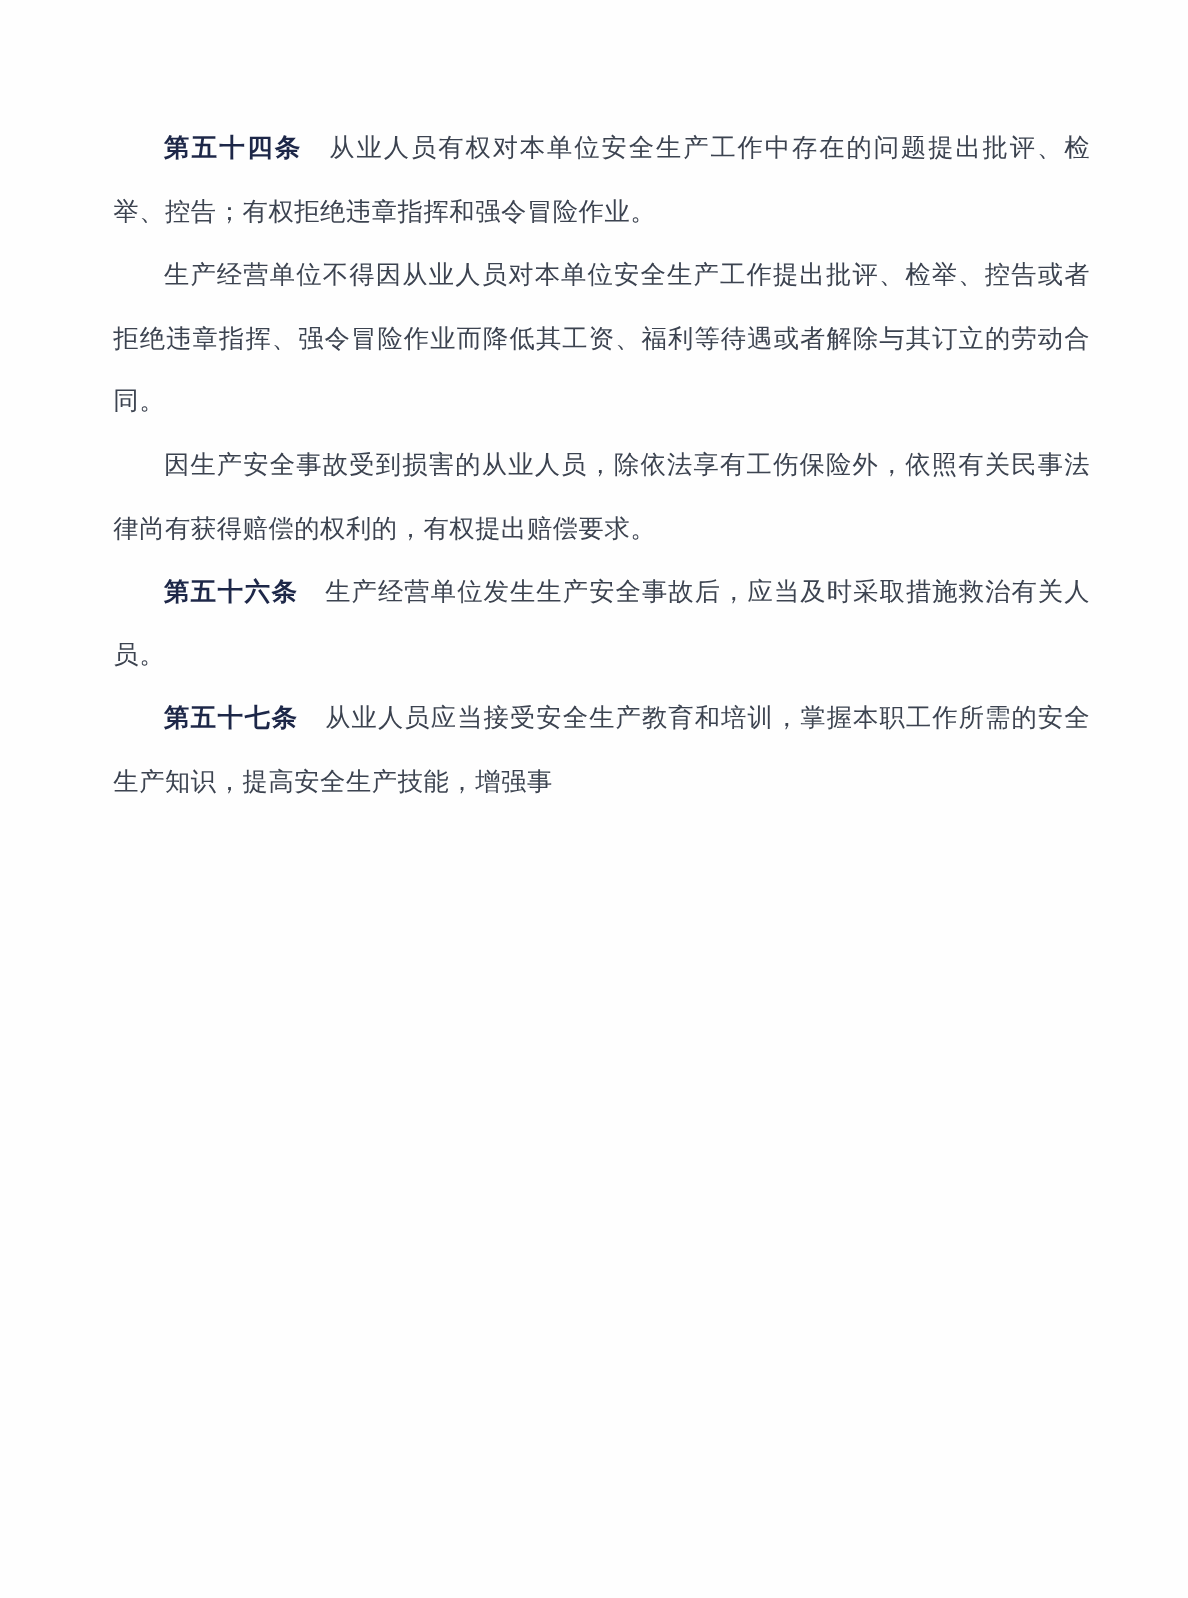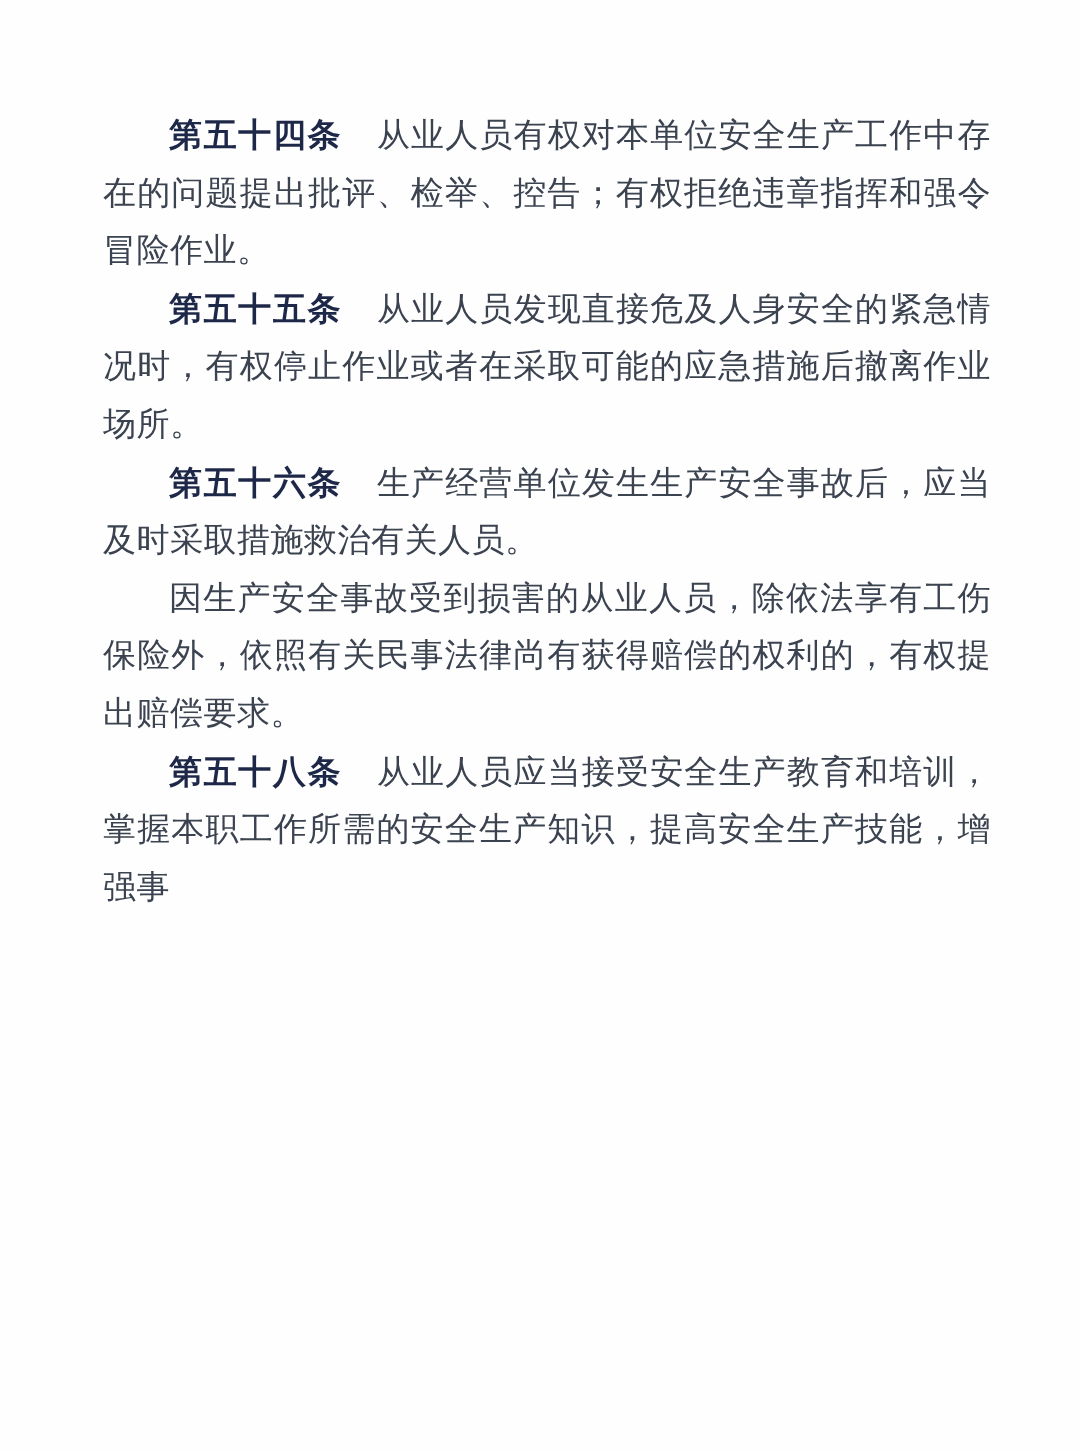--- a/index.html
+++ b/index.html
@@ -12,21 +12,21 @@
     width: 1080px;
     height: 1453px;
     background: #fefefe;
     overflow: hidden;
     box-sizing: border-box;
     padding: 106px 90px 0 103px;
   }
   .doc {
     width: 888px;
     font-family: "Liberation Serif", "DejaVu Serif", serif;
-    font-size: 33px;
+    font-size: 23px;
     line-height: 57.6px;
     color: #3c4350;
     text-align: justify;
     text-justify: inter-ideograph;
     letter-spacing: 0.5px;
   }
   .para {
     margin: 0;
     text-indent: 2em;
   }
@@ -41,33 +41,33 @@
 </head>
 <body>
 
 <div class="page">
   <div class="doc">
 
     <p class="para">
       <span class="article-num">第五十四条</span><span>从业人员有权对本单位安全生产工作中存在的问题提出批评、检举、控告；有权拒绝违章指挥和强令冒险作业。</span>
     </p>
 
+    <p class="para">
+      <span>生产经营单位不得因从业人员对本单位安全生产工作提出批评、检举、控告或者拒绝违章指挥、强令冒险作业而降低其工资、福利等待遇或者解除与其订立的劳动合同。</span>
+    </p>
+
+
 
     <p class="para">
-      <span class="article-num">第五十五条</span><span>从业人员发现直接危及人身安全的紧急情况时，有权停止作业或者在采取可能的应急措施后撤离作业场所。</span>
+      <span>因生产安全事故受到损害的从业人员，除依法享有工伤保险外，依照有关民事法律尚有获得赔偿的权利的，有权提出赔偿要求。</span>
     </p>
-
 
     <p class="para">
       <span class="article-num">第五十六条</span><span>生产经营单位发生生产安全事故后，应当及时采取措施救治有关人员。</span>
     </p>
 
-    <p class="para">
-      <span>因生产安全事故受到损害的从业人员，除依法享有工伤保险外，依照有关民事法律尚有获得赔偿的权利的，有权提出赔偿要求。</span>
-    </p>
-
 
     <p class="para">
-      <span class="article-num">第五十八条</span><span>从业人员应当接受安全生产教育和培训，掌握本职工作所需的安全生产知识，提高安全生产技能，增强事</span>
+      <span class="article-num">第五十七条</span><span>从业人员应当接受安全生产教育和培训，掌握本职工作所需的安全生产知识，提高安全生产技能，增强事</span>
     </p>
 
   </div>
 </div>
 
 </body></html>

